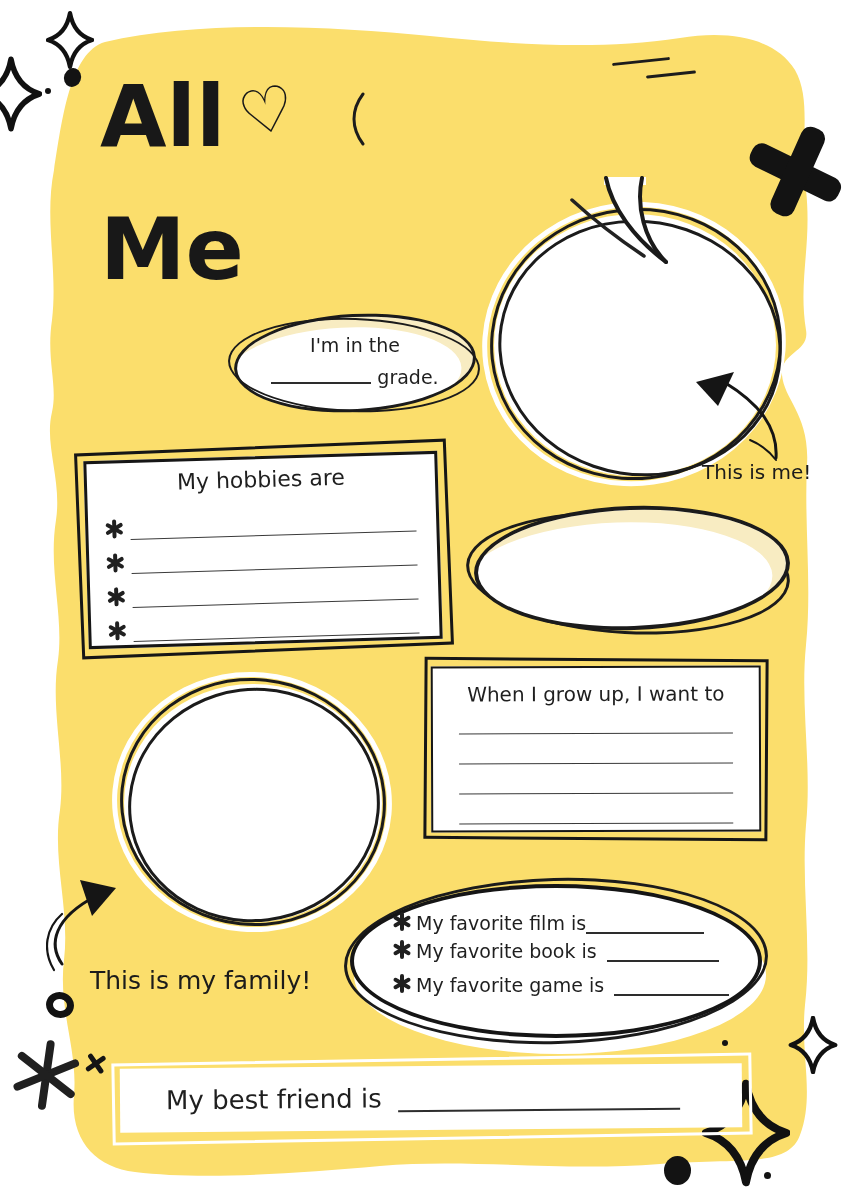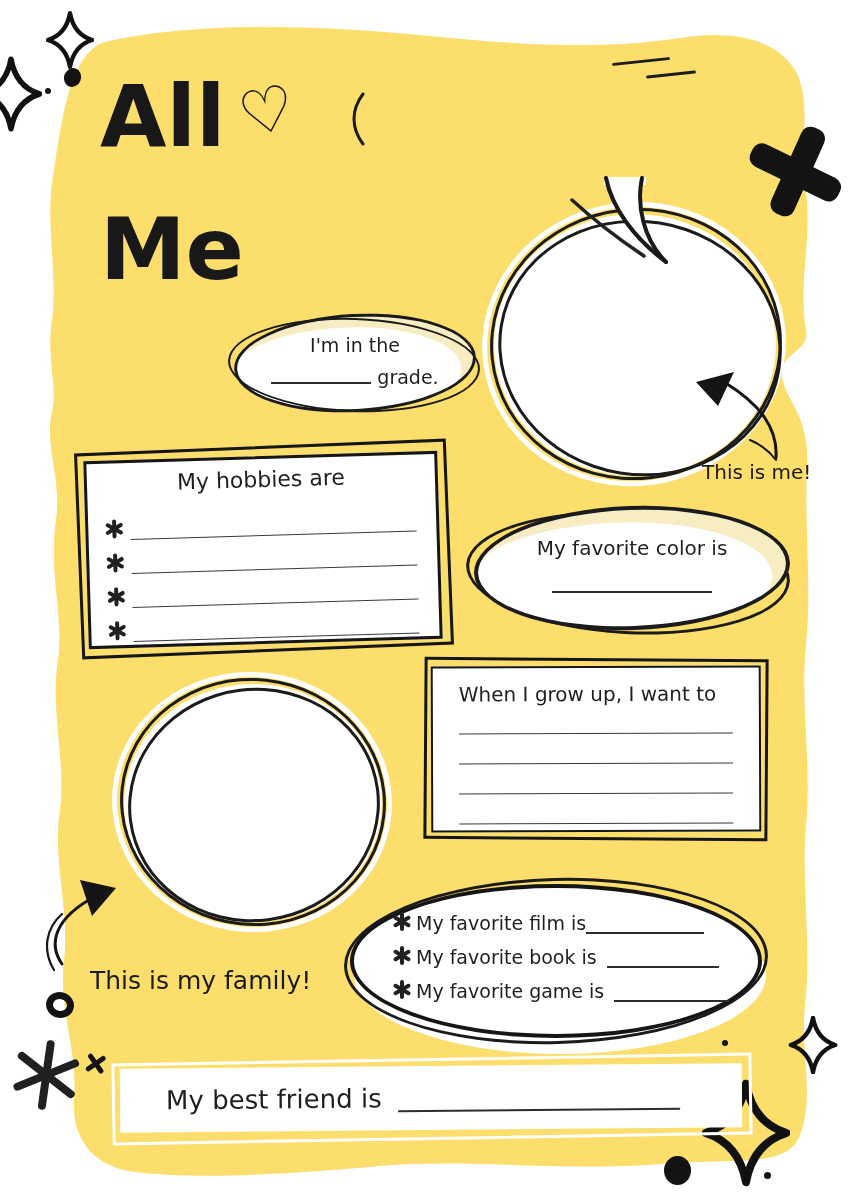--- a/index.html
+++ b/index.html
@@ -139,28 +139,24 @@
       <span class="wline" style="flex:1"></span>
     </div>
     <div class="row" style="margin-top:8px;height:26px">
       <span class="star" style="margin:0 14px 2px 4px"></span>
       <span class="wline" style="flex:1"></span>
     </div>
   </div>
 
   <div class="oline" style="left:466px;top:512px;width:324px;height:122px;transform:rotate(3deg);border-width:3px;z-index:3"></div>
   <div class="efill" style="left:474px;top:506px;width:316px;height:124px;border:4px solid #1b1b1b;transform:rotate(-2deg);box-shadow:inset -14px 12px 0 #F8ECC2;z-index:4"></div>
-  <div class="abs" style="left:500px;top:536px;width:264px;text-align:center;font-size:20px;z-index:5">
-    <div>My favorite color is</div>
-    <div style="margin-top:12px"><span class="blank" style="width:160px"></span></div>
-  </div>
 
   <div class="card-outer" style="left:424px;top:658px;width:344px;height:182px;border-width:3.5px;transform:rotate(0.4deg);z-index:4"></div>
   <div class="card-inner" style="left:431px;top:666px;width:330px;height:166px;border-width:2px;transform:rotate(-0.2deg);z-index:5;padding:14px 26px 0 26px">
-    <div style="text-align:left;font-size:20px">When I grow up, I want to</div>
+    <div style="text-align:center;font-size:20px">When I grow up, I want to</div>
     <div class="wline" style="height:28px"></div>
     <div class="wline" style="height:30px"></div>
     <div class="wline" style="height:30px"></div>
     <div class="wline" style="height:30px"></div>
   </div>
 
   <div class="wring" style="left:112px;top:672px;width:280px;height:260px;transform:rotate(5deg);z-index:1"></div>
   <div class="efill" style="left:124px;top:684px;width:258px;height:238px;z-index:2"></div>
   <div class="oline" style="left:120px;top:678px;width:266px;height:248px;transform:rotate(6deg);z-index:3"></div>
   <div class="oline" style="left:128px;top:688px;width:252px;height:234px;transform:rotate(-7deg);z-index:3;border-width:3px"></div>
@@ -173,21 +169,21 @@
 
   <div class="efill" style="left:354px;top:896px;width:412px;height:158px;z-index:1"></div>
   <div class="oline" style="left:344px;top:878px;width:424px;height:166px;transform:rotate(-1.5deg);z-index:2;border-width:3px"></div>
   <div class="efill" style="left:350px;top:884px;width:412px;height:154px;border:4.5px solid #151515;z-index:3"></div>
   <div class="abs" style="left:400px;top:906px;z-index:5;font-size:19px">
     <div class="row" style="height:28px">
       <span class="star" style="margin:0 12px 3px 0"></span>
       <span style="">My favorite film is</span>
       <span class="blank" style="width:118px"></span>
     </div>
-    <div class="row" style="height:28px;margin-top:6px">
+    <div class="row" style="height:28px;">
       <span class="star" style="margin:0 12px 3px 0"></span>
       <span style="margin-right:10px">My favorite book is</span>
       <span class="blank" style="width:112px"></span>
     </div>
     <div class="row" style="height:28px;margin-top:6px">
       <span class="star" style="margin:0 12px 3px 0"></span>
       <span style="margin-right:10px">My favorite game is</span>
       <span class="blank" style="width:115px"></span>
     </div>
   </div>

